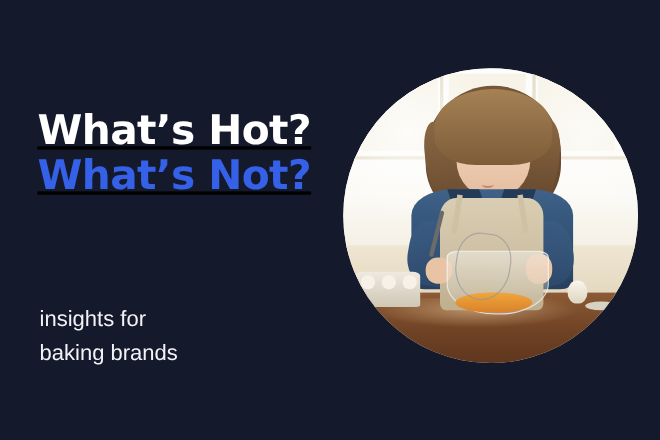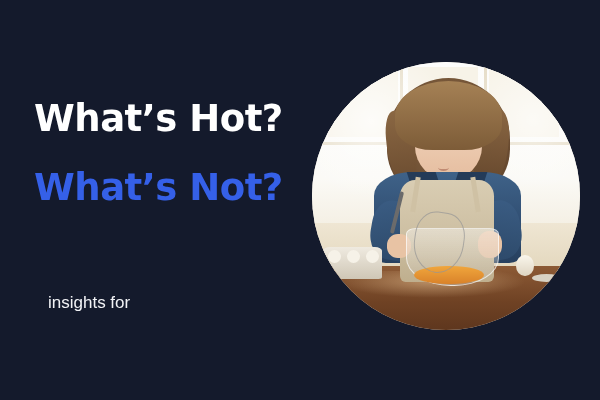--- a/index.html
+++ b/index.html
@@ -19,46 +19,47 @@
     background: #141a2c;
     overflow: hidden;
   }
 
   
   #headline {
     position: absolute;
     left: 34px;
     top: 98px;
     line-height: 41px;
+    text-decoration: underline;
   }
   .hl-line {
     font-family: "DejaVu Sans", sans-serif;
     font-weight: bold;
     font-size: 37px;
     letter-spacing: -0.5px;
     white-space: nowrap;
     margin: 0;
   }
   .hl-white { color: #ffffff; }
-  .hl-blue  { color: #3560e8; margin-top: 28px; }
+  .hl-blue  { color: #3560e8; }
 
   
   #subtitle {
     position: absolute;
     left: 36px;
     top: 275px;
     line-height: 31px;
   }
   .sub-line {
     font-family: "Liberation Sans", sans-serif;
     font-weight: 300;
-    font-size: 17px;
+    font-size: 20px;
     color: #f2f3f6;
     white-space: nowrap;
-    margin: 12px;
+    margin: 0;
   }
 
   
   #photo-circle {
     position: absolute;
     left: 312px;
     top: 62px;
     width: 268px;
     height: 268px;
     border-radius: 50%;
@@ -358,20 +359,21 @@
 
 <div id="slide">
 
   <div id="headline">
     <div class="hl-line hl-white">What’s Hot?</div>
     <div class="hl-line hl-blue">What’s Not?</div>
   </div>
 
   <div id="subtitle">
     <div class="sub-line">insights for</div>
+    <div class="sub-line">baking brands</div>
   </div>
 
   <div id="photo-circle">
     <div id="photo-scene">
 
       <div class="wall"></div>
       <div class="window-pane" style="left:6%;top:2%;width:26%;height:26%;"></div>
       <div class="window-pane" style="left:36%;top:2%;width:26%;height:26%;"></div>
       <div class="window-pane" style="left:66%;top:2%;width:26%;height:26%;"></div>
       <div class="mullion-v" style="left:33%;"></div>

